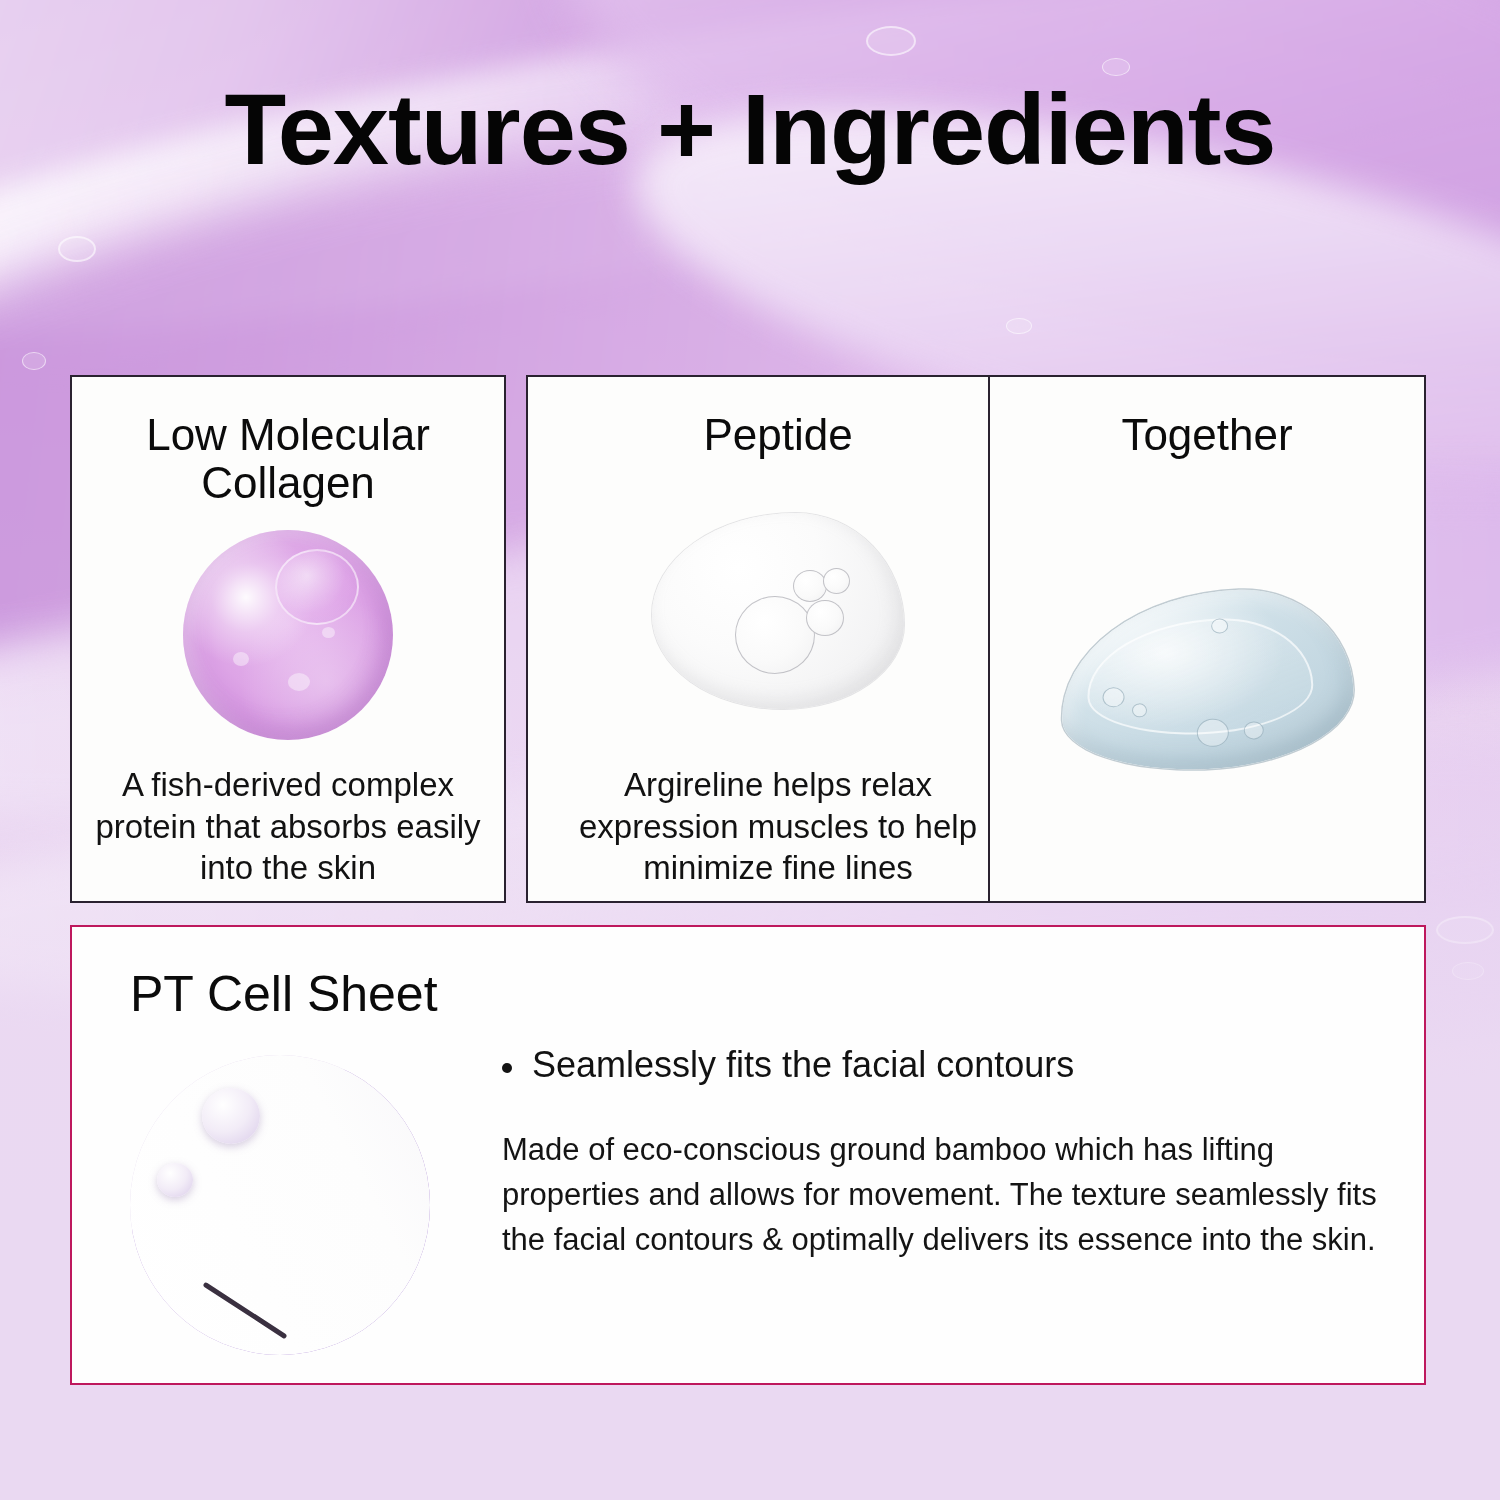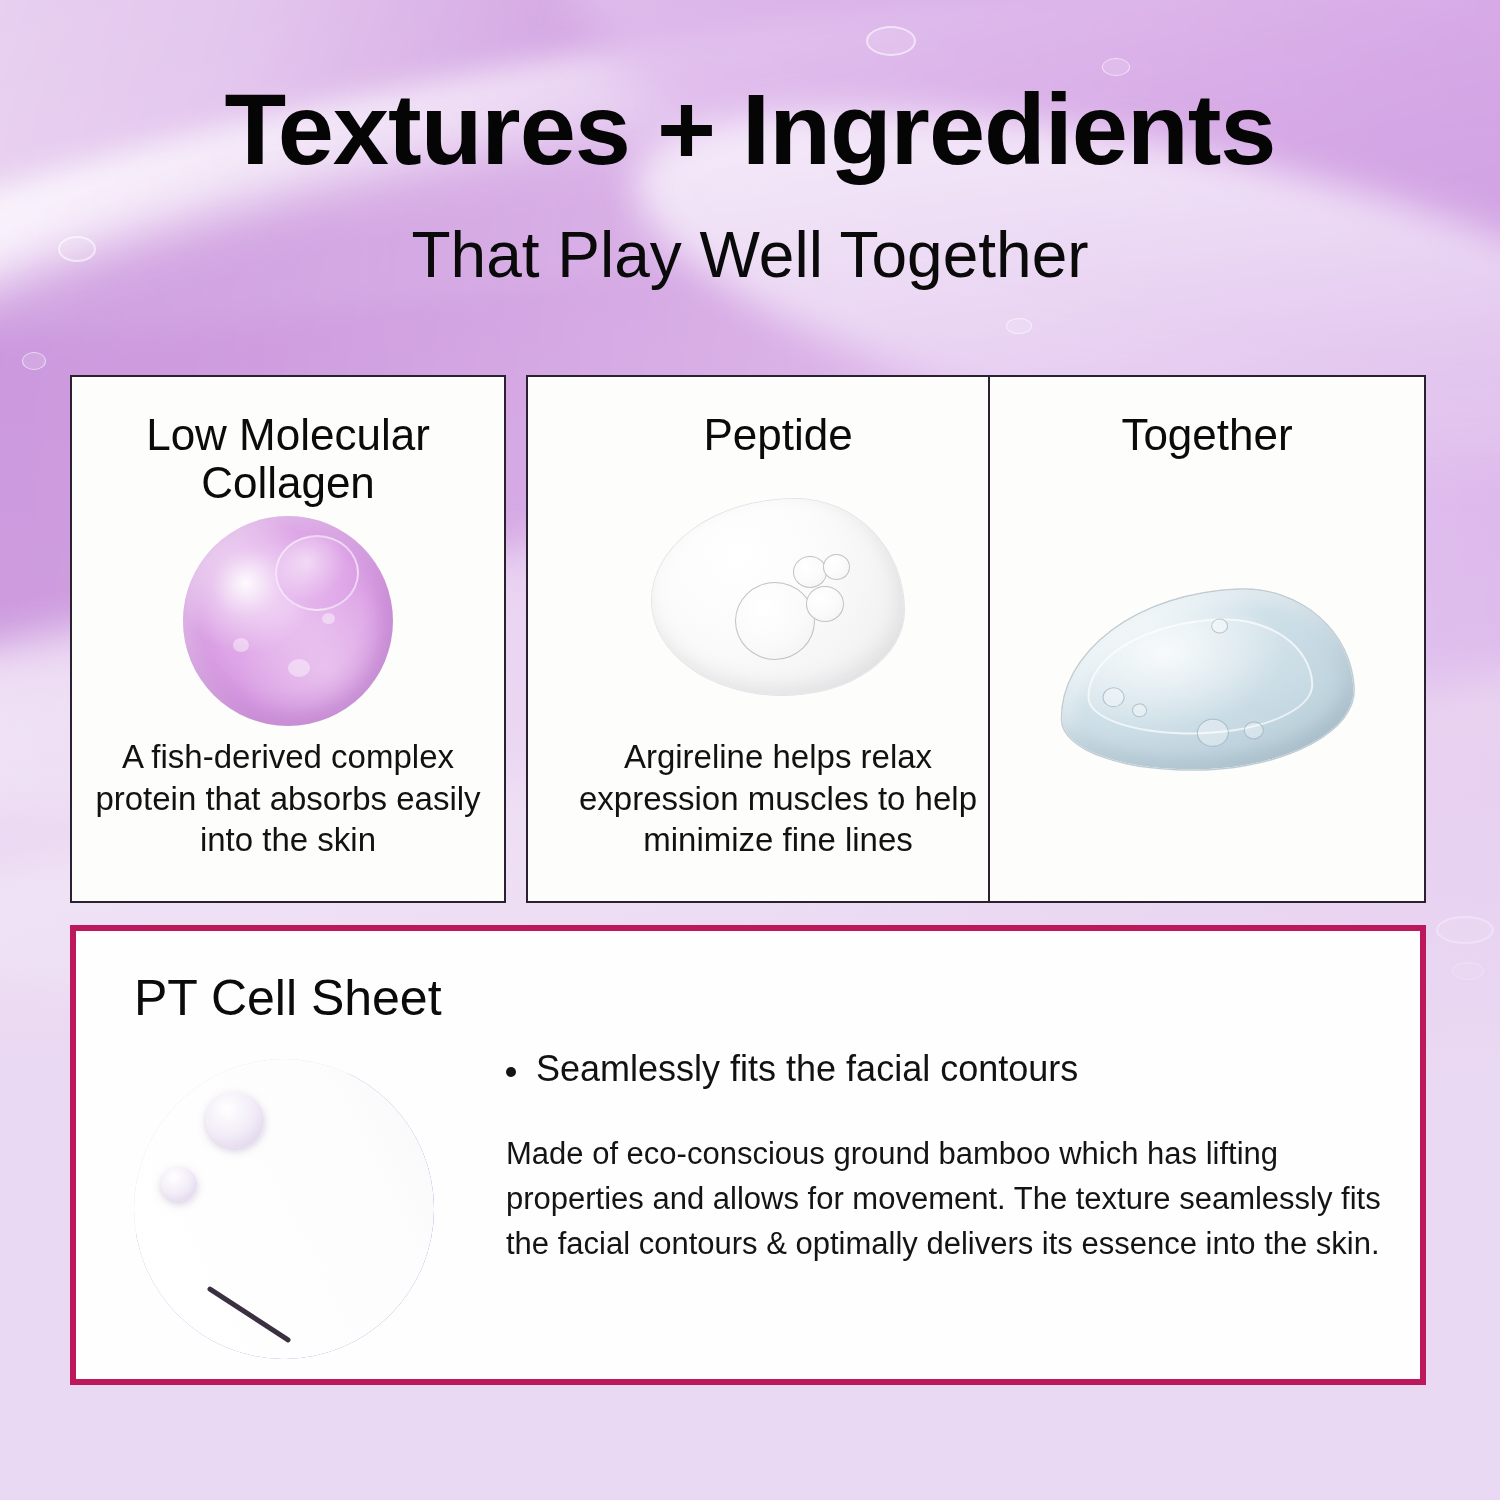--- a/index.html
+++ b/index.html
@@ -96,21 +96,21 @@
   #card-1{left:526px;width:504px;}
   #card-2{left:988px;width:438px;}
 
   .card-title{
     color:#0b0b0b;font-size:44px;line-height:1.08;
     text-align:center;margin-top:34px;max-width:92%;
   }
   .card-art{position:relative;flex:1;width:100%;}
   .card-desc{
     color:#121212;font-size:33px;line-height:1.26;
-    text-align:center;padding:0 22px 40px;max-width:100%;
+    text-align:center;padding:0 22px 12px;max-width:100%;
   }
 
   
   .sphere{
     position:absolute;left:50%;top:50%;
     transform:translate(-50%,-50%);
     width:210px;height:210px;border-radius:50%;
     background:
       radial-gradient(circle at 30% 32%, rgba(255,255,255,.95) 0%, rgba(255,255,255,.35) 17%, rgba(255,255,255,0) 34%),
       radial-gradient(circle at 68% 72%, rgba(255,255,255,.30) 0%, rgba(255,255,255,0) 42%),
@@ -162,21 +162,21 @@
     border-radius:60% 40% 50% 50% / 65% 60% 40% 35%;
     border:2px solid rgba(255,255,255,.65);
     background:linear-gradient(160deg,rgba(255,255,255,.25),rgba(210,230,238,.12));
   }
   .drop .dbub{position:absolute;border-radius:50%;border:1.5px solid rgba(120,150,165,.5);
               background:rgba(255,255,255,.35);}
 
   
   #panel{
     position:absolute;left:70px;top:925px;width:1356px;height:460px;
-    background:#fefefe;border:6px solid #be185d;box-sizing:border-box;
+    background:#fefefe;border:2px solid #be185d;box-sizing:border-box;
   }
   .panel-title{
     position:absolute;left:58px;top:42px;
     color:#0b0b0b;font-size:50px;line-height:1;
   }
   .panel-art{
     position:absolute;left:58px;top:128px;width:300px;height:300px;border-radius:50%;
     overflow:hidden;
     background:linear-gradient(135deg,#e1d2ec 0%,#ded0ea 38%,#d7c6e7 55%,#b79ddb 100%);
   }
@@ -234,21 +234,20 @@
     <div class="bubble small" style="left:150px;top:470px;width:20px;height:14px;"></div>
     <div class="bubble" style="left:866px;top:26px;width:46px;height:26px;"></div>
     <div class="bubble small" style="left:1102px;top:58px;width:26px;height:16px;"></div>
     <div class="bubble" style="left:1436px;top:916px;width:54px;height:24px;"></div>
     <div class="bubble small" style="left:1452px;top:962px;width:30px;height:16px;"></div>
     <div class="bubble small" style="left:1006px;top:318px;width:24px;height:14px;"></div>
     <div class="bg-fade"></div>
   </div>
 
   <div class="title">Textures + Ingredients</div>
-  <div class="subtitle">That Play Well Together</div>
 
   <div class="card" id="card-0">
     <div class="card-title">Low Molecular Collagen</div>
     <div class="card-art">
       <div class="sphere">
         <div class="inner"></div>
         <div class="sbub" style="left:24%;top:58%;width:16px;height:14px;"></div>
         <div class="sbub" style="left:50%;top:68%;width:22px;height:18px;"></div>
         <div class="sbub" style="left:66%;top:46%;width:13px;height:11px;"></div>
       </div>

